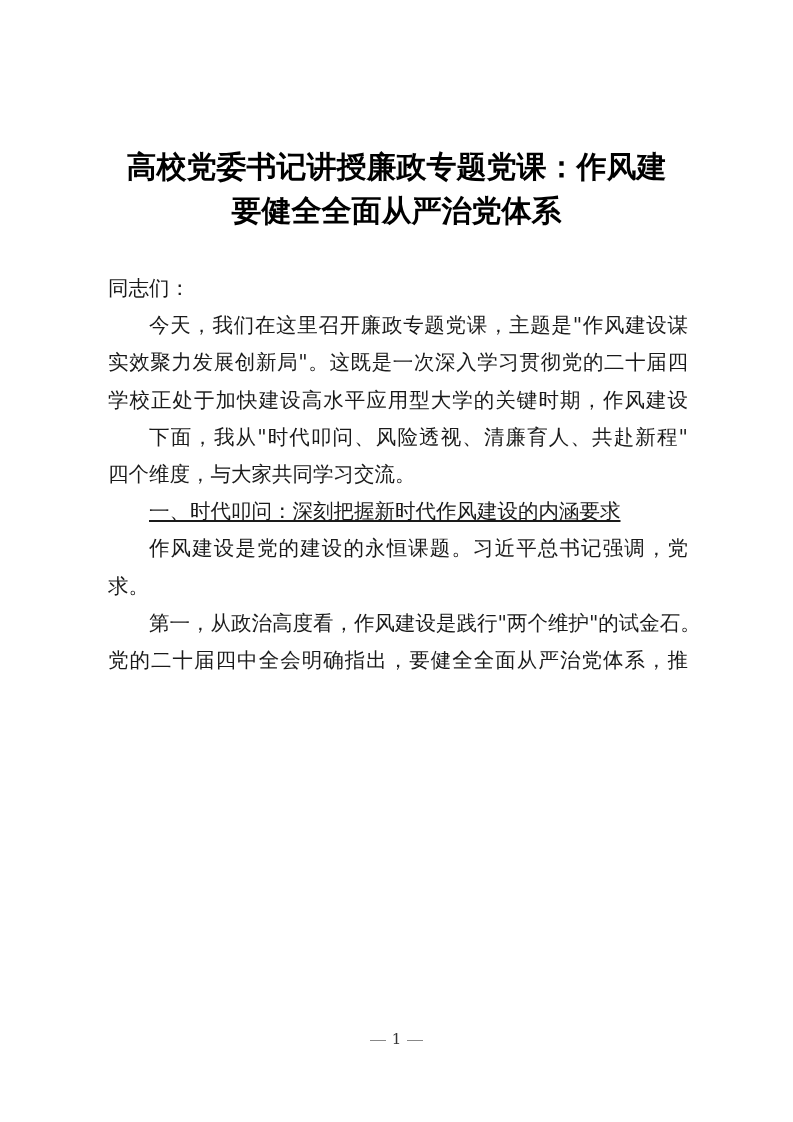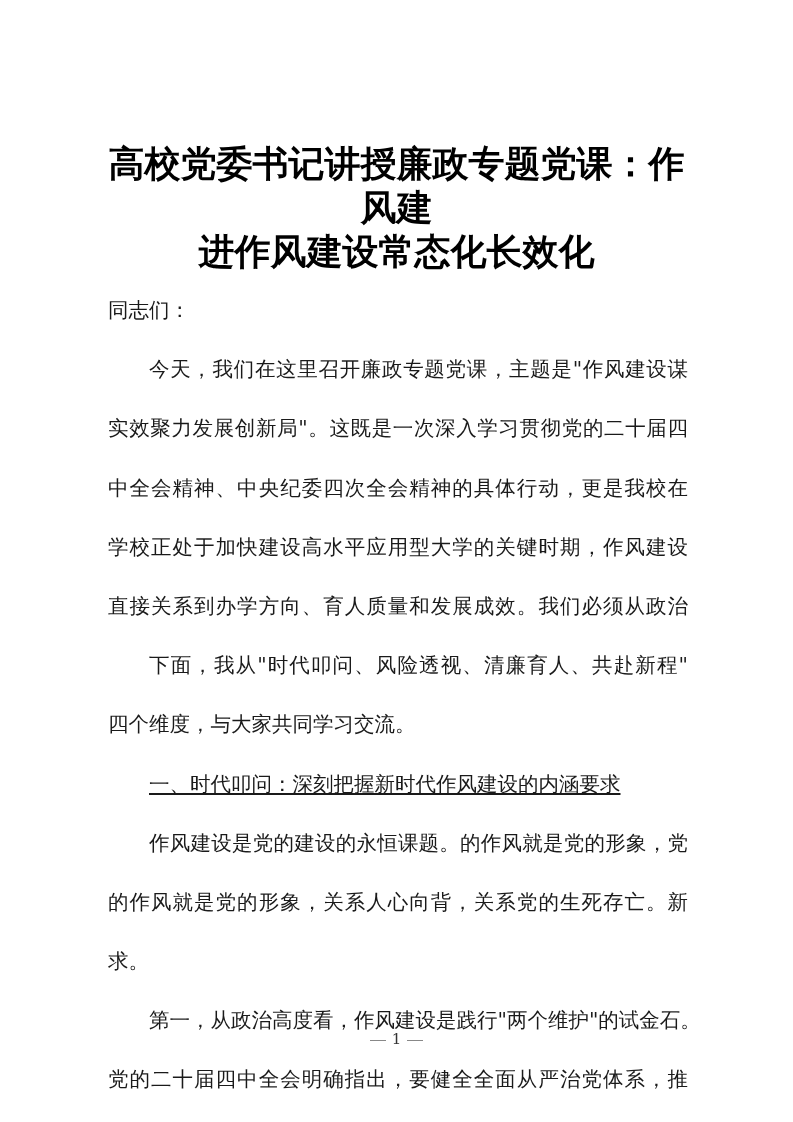--- a/index.html
+++ b/index.html
@@ -1,47 +1,44 @@
 <!DOCTYPE html>
 <html><head>
 <meta charset="utf-8">
 <style>
   html, body { margin: 0; padding: 0; background: #ffffff; }
   body { width: 793px; height: 1122px; position: relative; overflow: hidden; font-family: "DejaVu Serif", "Liberation Serif", serif; color: #111111; }
   .page { position: absolute; left: 0; top: 0; width: 793px; height: 1122px; background: #fff; }
-  .title { position: absolute; left: 100px; top: 145px; width: 593px; text-align: center; font-family: Liberation Mono, monospace; font-weight: bold; font-size: 36px; line-height: 44px; color: #000; letter-spacing: 0px; }
+  .title { position: absolute; left: 100px; top: 145px; width: 593px; text-align: center; font-family: Liberation Sans, sans-serif; font-weight: bold; font-size: 30px; line-height: 44px; color: #000; letter-spacing: 0px; }
   .body { position: absolute; left: 108px; top: 270px; width: 580px; }
-  .line { height: 37.2px; line-height: 37.2px; font-size: 20.5px; white-space: nowrap; text-align: justify; text-align-last: justify; color: #1a1a1a; margin-top: 22px; }
+  .line { height: 37.2px; line-height: 37.2px; font-size: 20.5px; white-space: nowrap; text-align: justify; text-align-last: justify; color: #1a1a1a; }
   .line.last { text-align-last: left; }
   .line.indent { padding-left: 41px; }
   .line.heading { font-family: "DejaVu Sans", "Liberation Sans", sans-serif; text-align-last: left; text-decoration: underline; }
   .footer { position: absolute; left: 0; top: 1030px; width: 793px; text-align: center; font-size: 15px; color: #333; }
   .footer .dash { display: inline-block; width: 16px; height: 1px; background: #888; vertical-align: middle; margin: 0 6px; }
 </style>
 </head>
 <body>
 
 <div class="page">
   <div class="title">
     <div>高校党委书记讲授廉政专题党课：作风建</div>
-    <div>进作风建设常态化长效化</div>
+    <div>要健全全面从严治党体系</div>
   </div>
 
   <div class="body" id="body">
       <div class="line last">同志们：</div>
       <div class="line indent">今天，我们在这里召开廉政专题党课，主题是"作风建设谋</div>
       <div class="line">实效聚力发展创新局"。这既是一次深入学习贯彻党的二十届四</div>
-      <div class="line">中全会精神、中央纪委四次全会精神的具体行动，更是我校在</div>
       <div class="line">学校正处于加快建设高水平应用型大学的关键时期，作风建设</div>
-      <div class="line">直接关系到办学方向、育人质量和发展成效。我们必须从政治</div>
       <div class="line indent">下面，我从"时代叩问、风险透视、清廉育人、共赴新程"</div>
       <div class="line last">四个维度，与大家共同学习交流。</div>
       <div class="line indent last heading">一、时代叩问：深刻把握新时代作风建设的内涵要求</div>
-      <div class="line indent">作风建设是党的建设的永恒课题。的作风就是党的形象，党</div>
-      <div class="line">的作风就是党的形象，关系人心向背，关系党的生死存亡。新</div>
+      <div class="line indent">作风建设是党的建设的永恒课题。习近平总书记强调，党</div>
       <div class="line last">求。</div>
       <div class="line indent">第一，从政治高度看，作风建设是践行"两个维护"的试金石。</div>
       <div class="line">党的二十届四中全会明确指出，要健全全面从严治党体系，推</div>
     </div>
 
   <div class="footer">
     <span class="dash"></span><span>1</span><span class="dash"></span>
   </div>
 </div>
 

